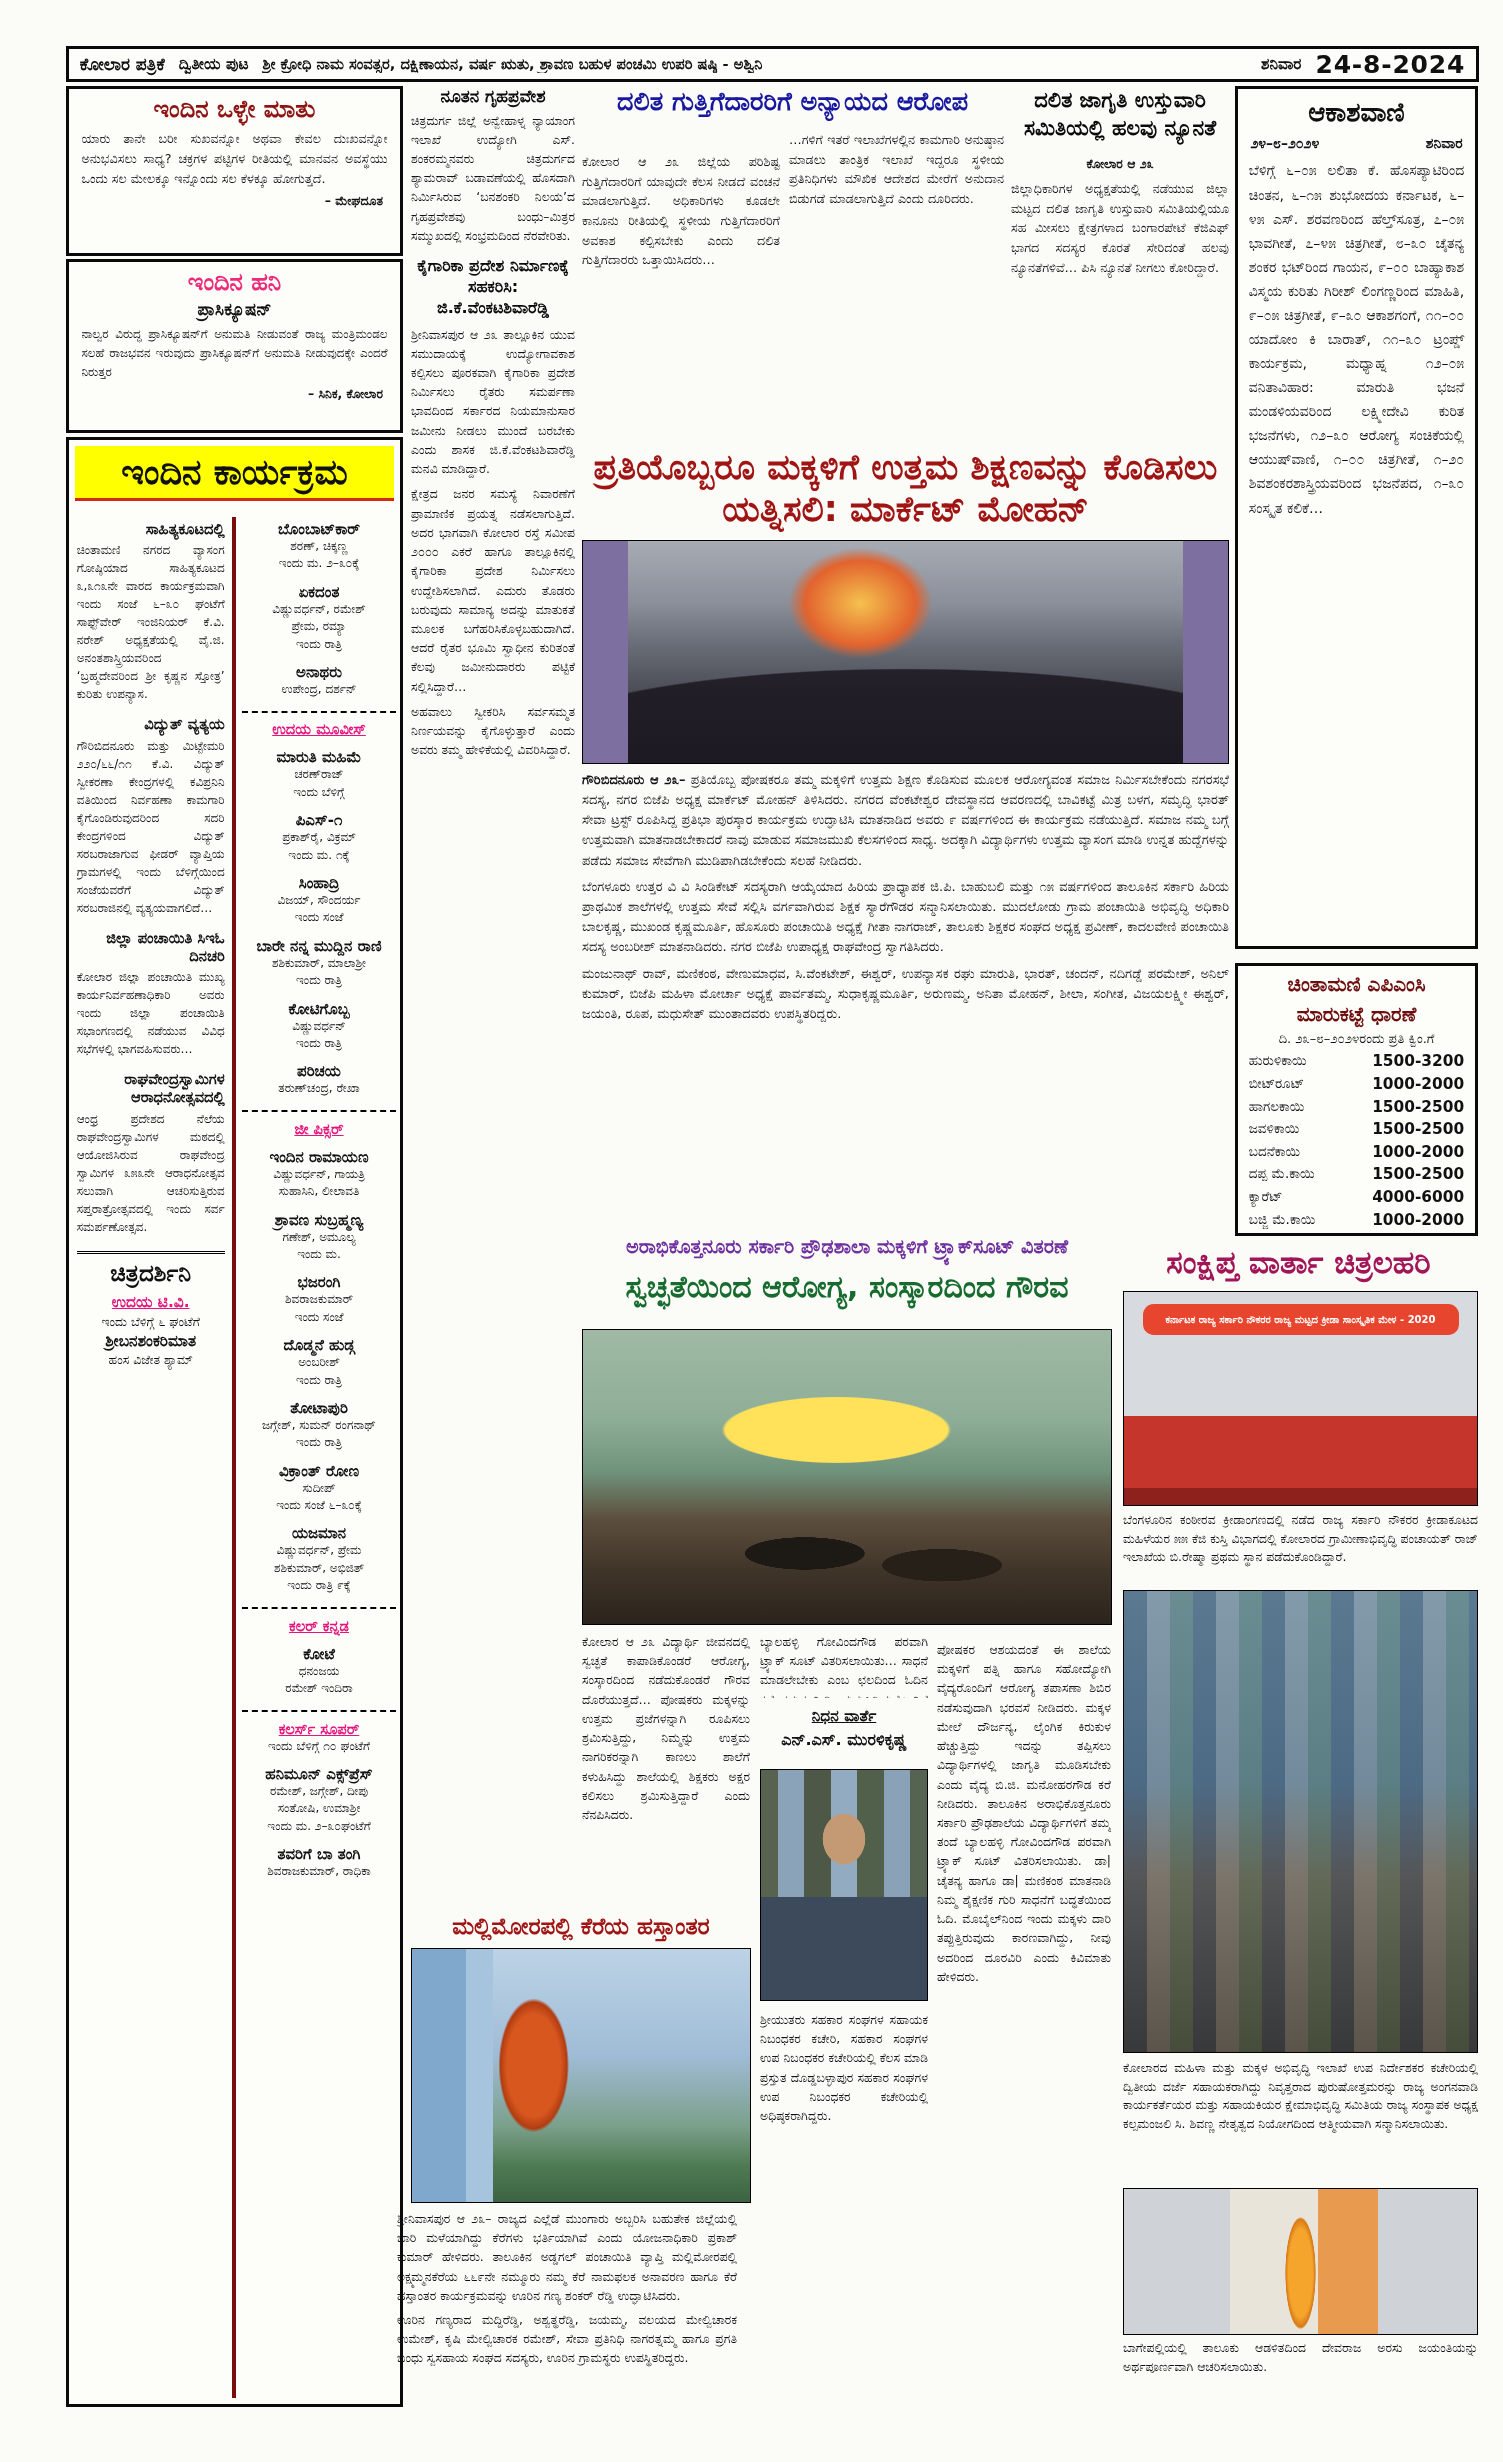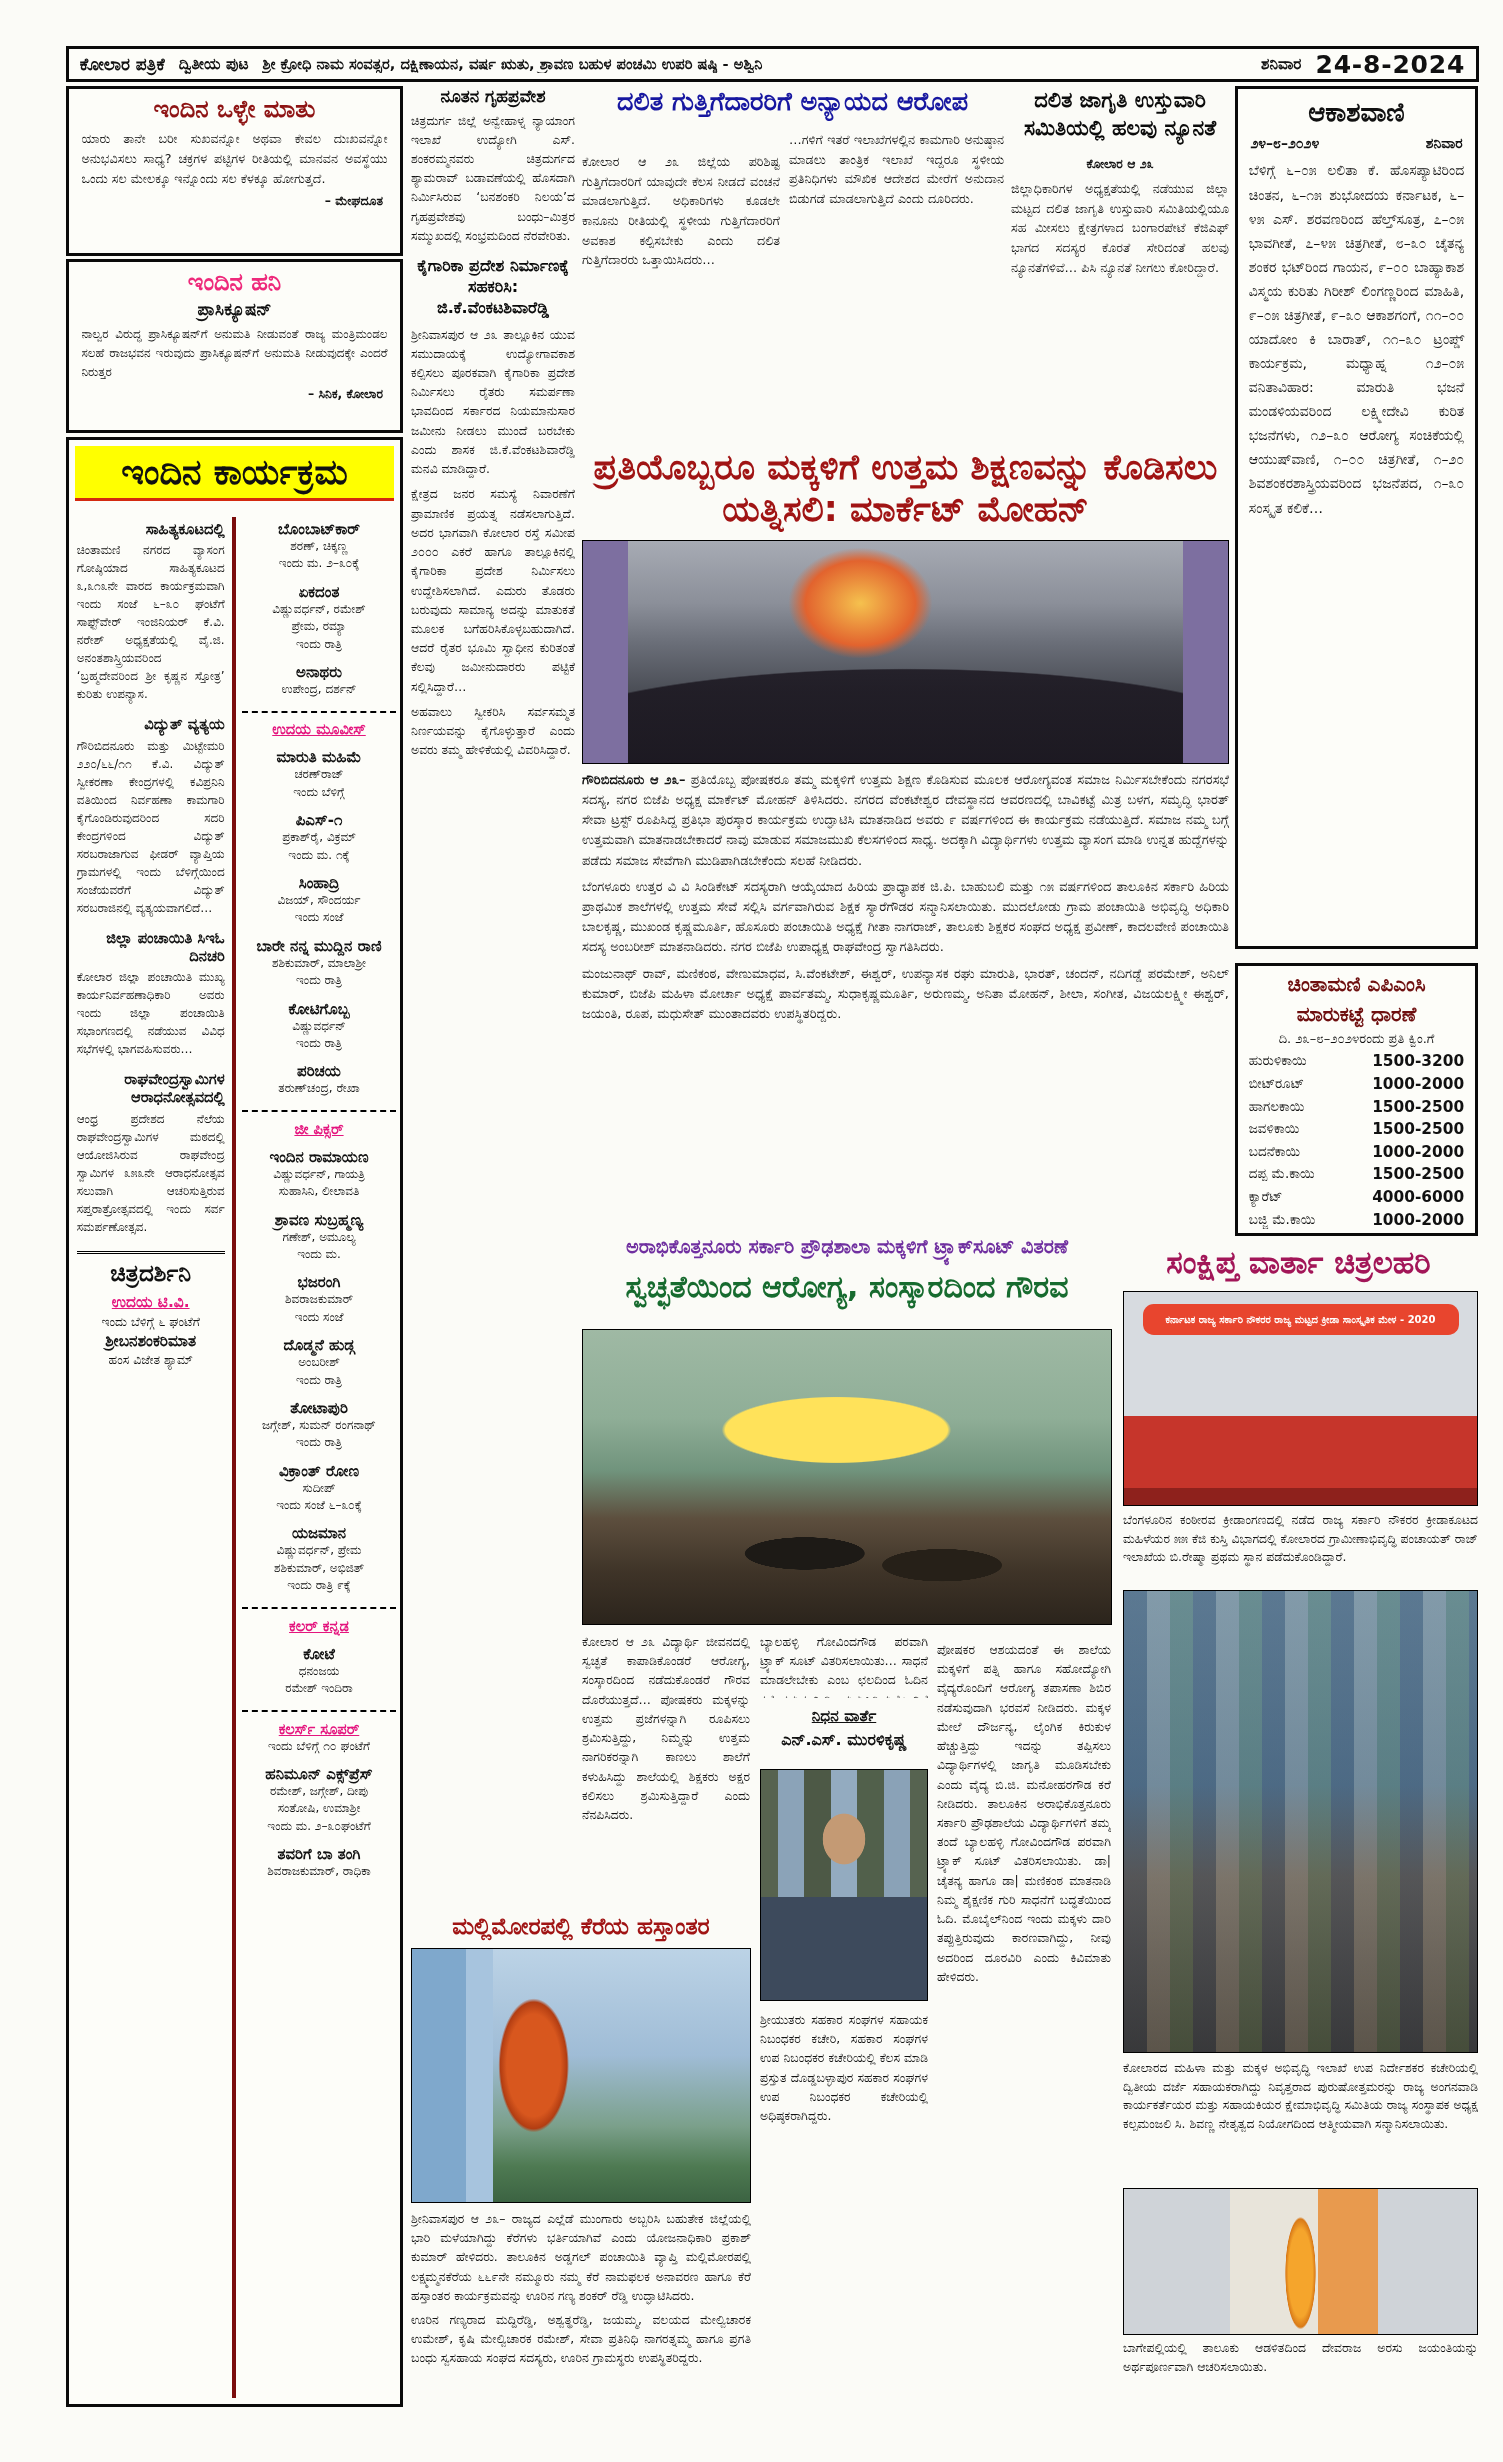--- a/index.html
+++ b/index.html
@@ -331,21 +331,21 @@
 
   <div class="abs" style="left:760px;top:1707px;width:168px;">
     <div class="obit-label">ನಿಧನ ವಾರ್ತೆ</div>
     <div class="obit-name">ಎನ್.ಎಸ್. ಮುರಳಿಕೃಷ್ಣ</div>
   </div>
   <div class="abs photo ph-portrait" style="left:760px;top:1769px;width:168px;height:232px;"></div>
   <div class="abs jtxt" style="left:760px;top:2010px;width:168px;height:386px;overflow:hidden;font-size:12.4px;">ಶ್ರೀಯುತರು ಸಹಕಾರ ಸಂಘಗಳ ಸಹಾಯಕ ನಿಬಂಧಕರ ಕಚೇರಿ, ಸಹಕಾರ ಸಂಘಗಳ ಉಪ ನಿಬಂಧಕರ ಕಚೇರಿಯಲ್ಲಿ ಕೆಲಸ ಮಾಡಿ ಪ್ರಸ್ತುತ ದೊಡ್ಡಬಳ್ಳಾಪುರ ಸಹಕಾರ ಸಂಘಗಳ ಉಪ ನಿಬಂಧಕರ ಕಚೇರಿಯಲ್ಲಿ ಅಧಿಷ್ಠಕರಾಗಿದ್ದರು.</div>
 
   <div class="abs hl-lake" style="left:411px;top:1913px;width:340px;">ಮಲ್ಲಿಮೋರಪಲ್ಲಿ ಕೆರೆಯ ಹಸ್ತಾಂತರ</div>
   <div class="abs photo ph-lake" style="left:411px;top:1948px;width:340px;height:255px;"></div>
-  <div class="abs" style="left:411px;top:2209px;width:340px;height:193px;overflow:hidden;">
+  <div class="abs" style="left:397px;top:2209px;width:340px;height:193px;overflow:hidden;">
     <div class="jtxt" style="font-size:12.4px;">ಶ್ರೀನಿವಾಸಪುರ ಆ ೨೩– ರಾಜ್ಯದ ಎಲ್ಲೆಡೆ ಮುಂಗಾರು ಅಬ್ಬರಿಸಿ ಬಹುತೇಕ ಜಿಲ್ಲೆಯಲ್ಲಿ ಭಾರಿ ಮಳೆಯಾಗಿದ್ದು ಕೆರೆಗಳು ಭರ್ತಿಯಾಗಿವೆ ಎಂದು ಯೋಜನಾಧಿಕಾರಿ ಪ್ರಕಾಶ್ ಕುಮಾರ್ ಹೇಳಿದರು. ತಾಲೂಕಿನ ಅಡ್ಡಗಲ್ ಪಂಚಾಯಿತಿ ವ್ಯಾಪ್ತಿ ಮಲ್ಲಿಮೋರಪಲ್ಲಿ ಲಕ್ಷ್ಮಮ್ಮನಕೆರೆಯ ೬೬೯ನೇ ನಮ್ಮೂರು ನಮ್ಮ ಕೆರೆ ನಾಮಫಲಕ ಅನಾವರಣ ಹಾಗೂ ಕೆರೆ ಹಸ್ತಾಂತರ ಕಾರ್ಯಕ್ರಮವನ್ನು ಊರಿನ ಗಣ್ಯ ಶಂಕರ್ ರೆಡ್ಡಿ ಉದ್ಘಾಟಿಸಿದರು.</div>
     <div class="jtxt" style="font-size:12.4px;margin-top:4.6px;">ಊರಿನ ಗಣ್ಯರಾದ ಮದ್ದಿರೆಡ್ಡಿ, ಅಶ್ವತ್ಥರೆಡ್ಡಿ, ಜಯಮ್ಮ, ವಲಯದ ಮೇಲ್ವಿಚಾರಕ ಉಮೇಶ್, ಕೃಷಿ ಮೇಲ್ವಿಚಾರಕ ರಮೇಶ್, ಸೇವಾ ಪ್ರತಿನಿಧಿ ನಾಗರತ್ನಮ್ಮ ಹಾಗೂ ಪ್ರಗತಿ ಬಂಧು ಸ್ವಸಹಾಯ ಸಂಘದ ಸದಸ್ಯರು, ಊರಿನ ಗ್ರಾಮಸ್ಥರು ಉಪಸ್ಥಿತರಿದ್ದರು.</div>
   </div>
 
   <div class="abs box" style="left:1235px;top:86px;width:243px;height:863px;">
     <div class="akash-title">ಆಕಾಶವಾಣಿ</div>
     <div class="akash-date">
       <span>೨೪–೮–೨೦೨೪</span>
       <span>ಶನಿವಾರ</span>
     </div>

